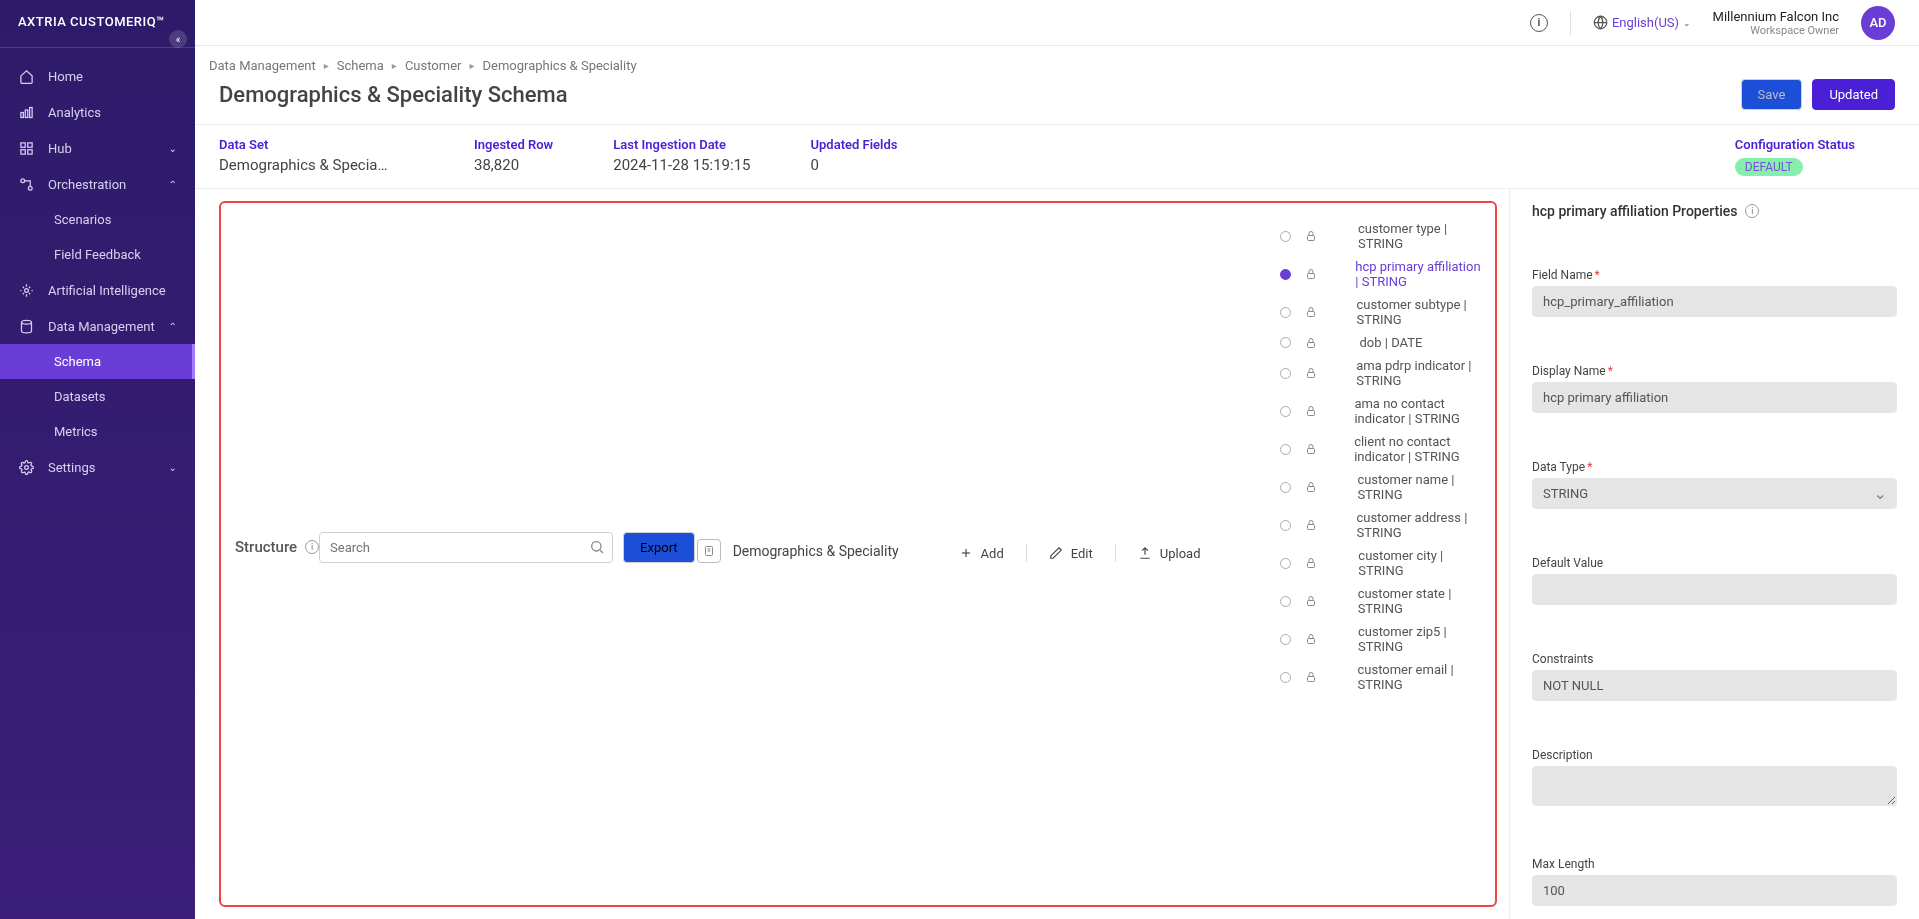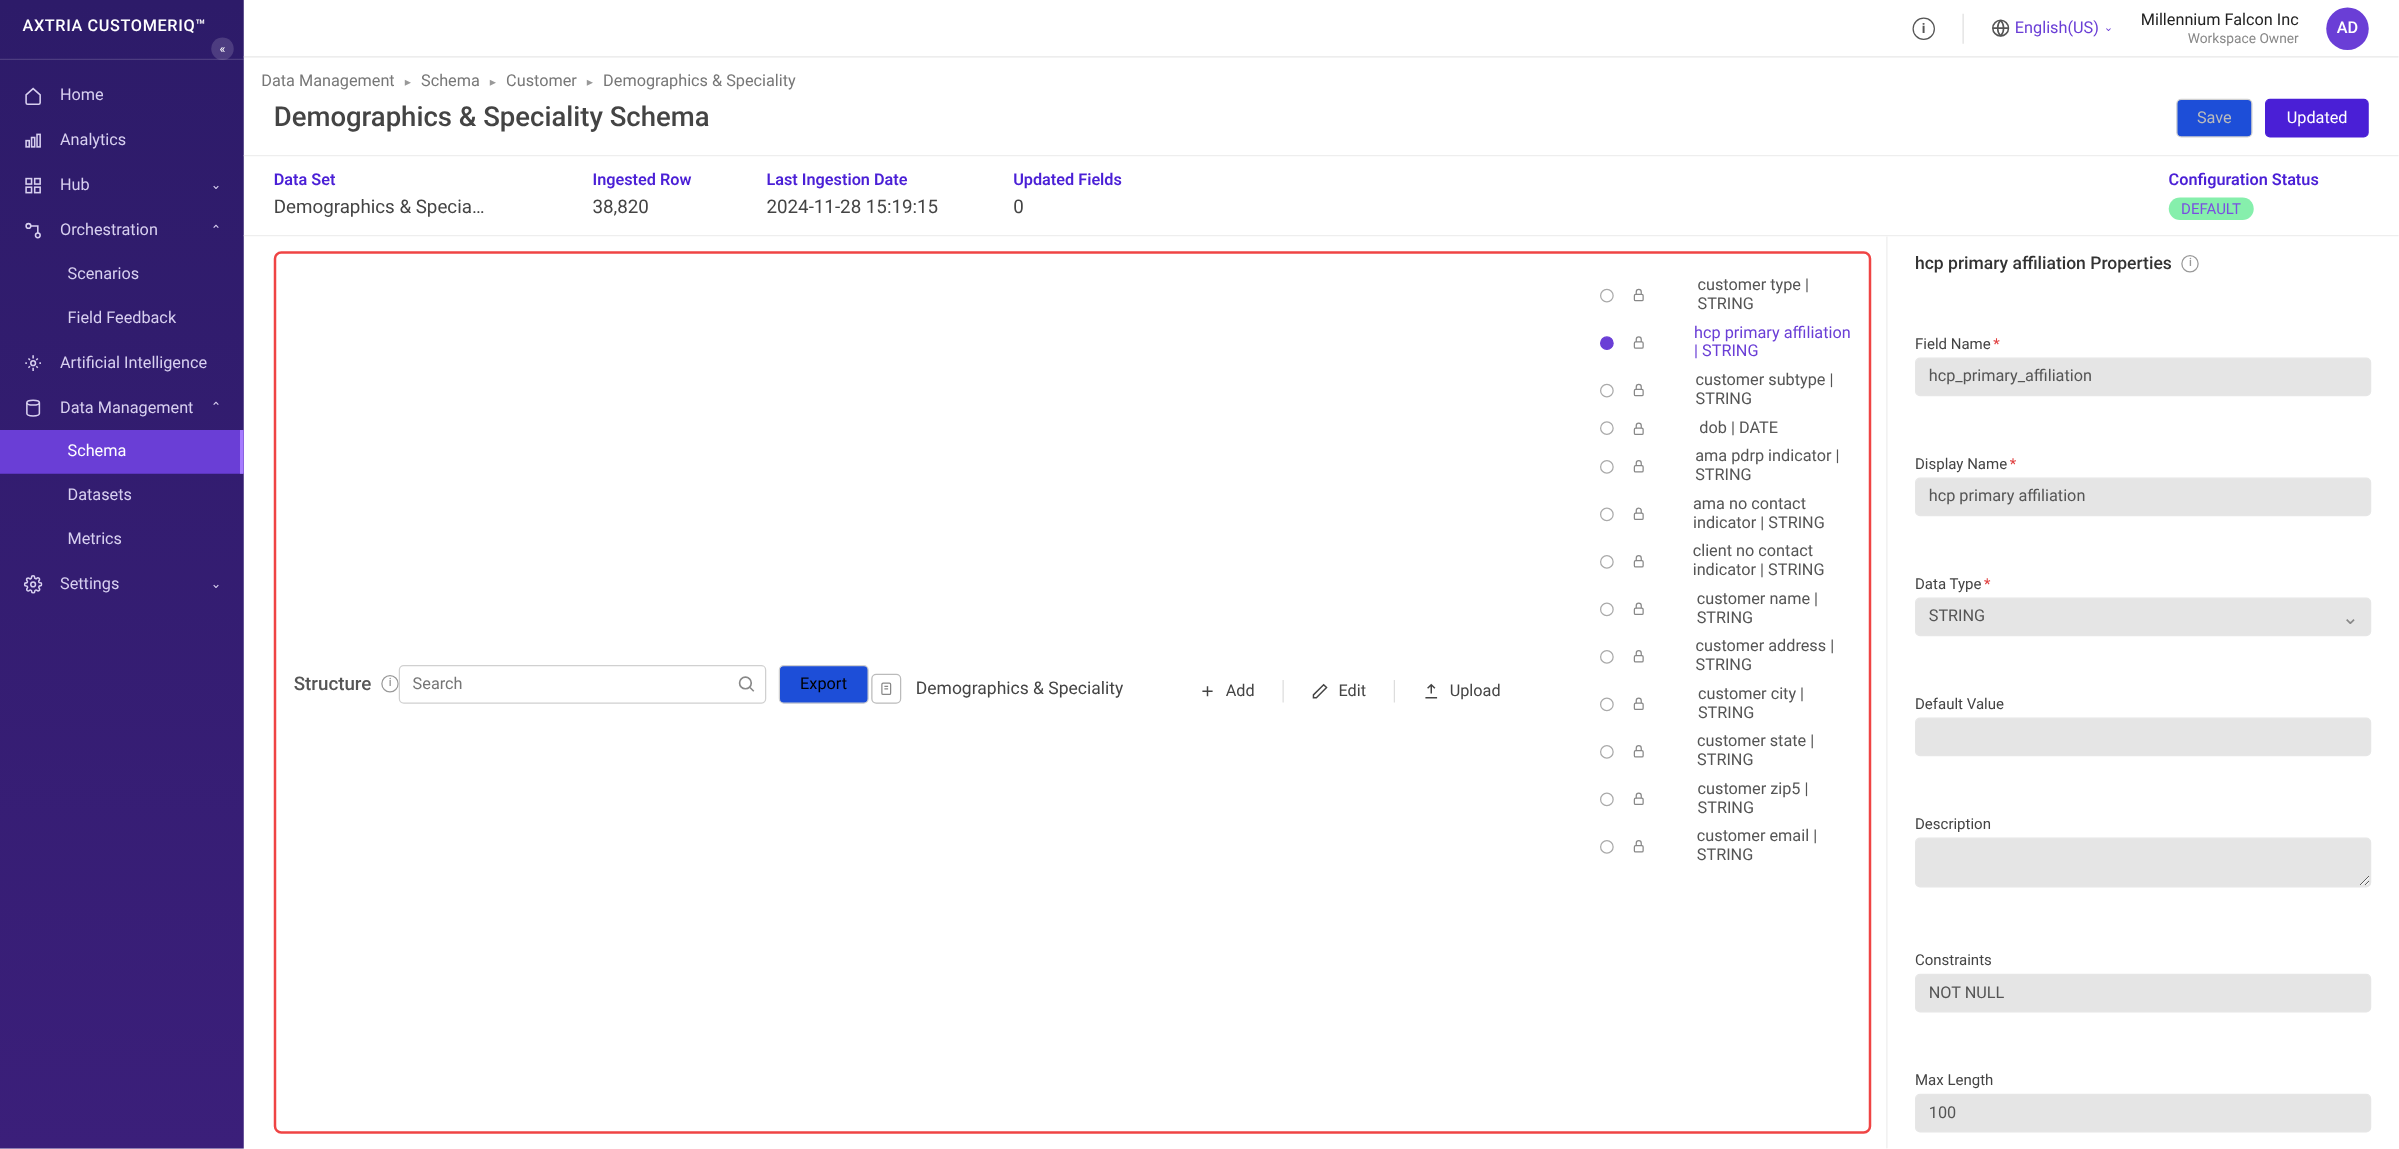--- a/index.html
+++ b/index.html
@@ -477,26 +477,26 @@
         <label><span>Data Type</span><span class="req">*</span></label>
         <div class="select-wrap">
           <div class="input">STRING</div>
         </div>
       </div>
       <div class="form-group">
         <label>Default Value</label>
         <input class="input" value="" style="">
       </div>
       <div class="form-group">
+        <label>Constraints</label>
+        <input class="input" readonly="" value="NOT NULL" style="">
+      </div>
+      <div class="form-group">
         <label>Description</label>
         <textarea class="input" style=""></textarea>
-      </div>
-      <div class="form-group">
-        <label>Constraints</label>
-        <input class="input" readonly="" value="NOT NULL" style="">
       </div>
       <div class="form-group">
         <label>Max Length</label>
         <input class="input" readonly="" value="100" style="">
       </div>
 
       <div class="footer">
         <button class="btn">Cancel</button>
         <button class="btn disabled" style="background:#eee;border-color:#eee;">Update</button>
       </div>

